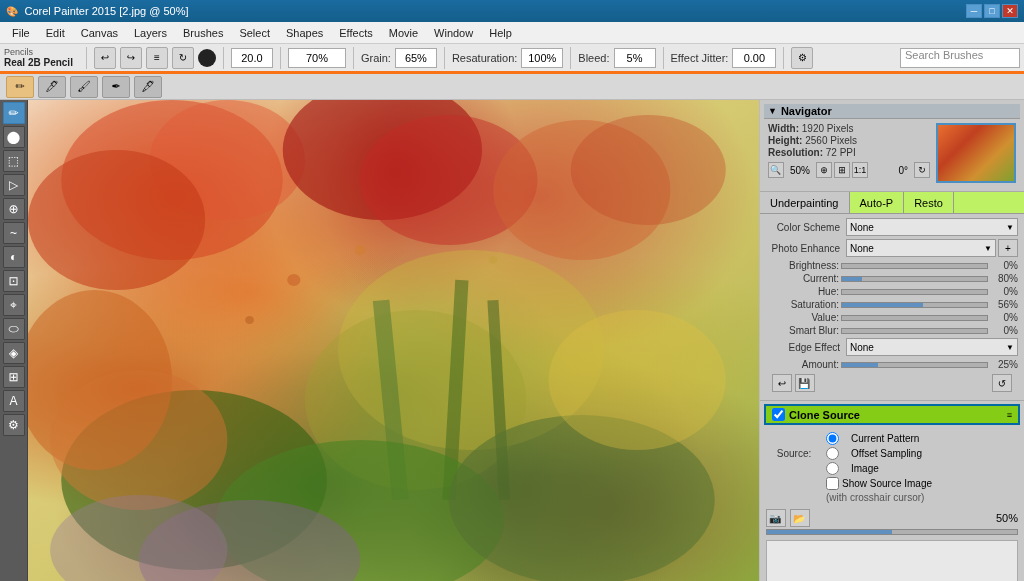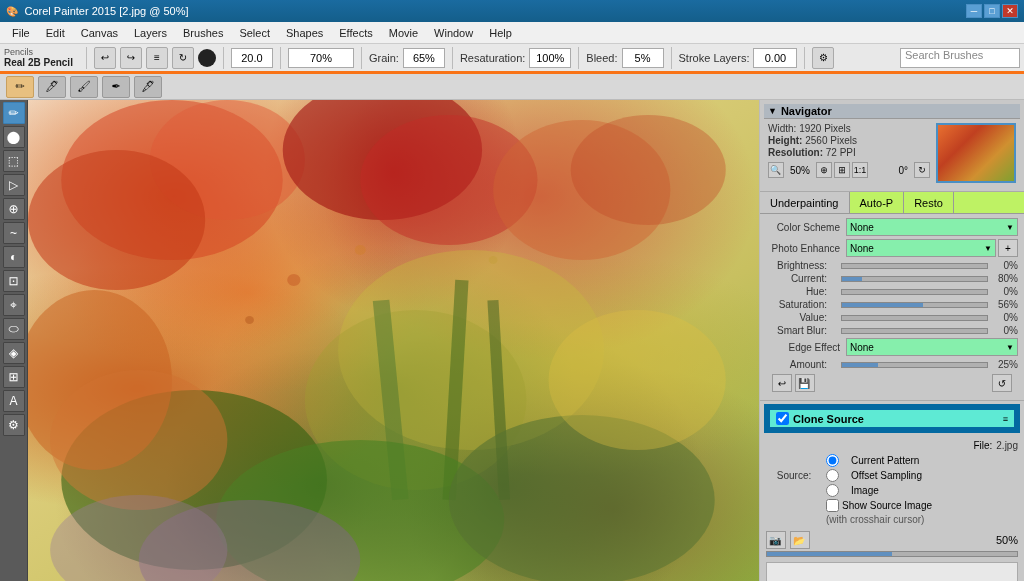--- a/index.html
+++ b/index.html
@@ -179,38 +179,38 @@
       height: 100%;
       display: flex; align-items: center;
     }
     .panel-tab.active { background: #c8c8c8; }
 
     .panel-body { padding: 4px 6px; }
     .panel-row { display: flex; align-items: center; margin-bottom: 3px; font-size: 11px; }
     .panel-label { width: 80px; color: #333; text-align: right; padding-right: 6px; font-size: 10px; }
     .panel-select {
       flex: 1; height: 18px;
-      background: #86efac; border: 1px solid #999;
+      background: #e5e5e5; border: 1px solid #999;
       font-size: 10px; display: flex; align-items: center;
       padding: 0 3px; position: relative;
     }
     .panel-select::after { content: '▼'; position: absolute; right: 3px; font-size: 8px; }
 
     .slider-row { display: flex; align-items: center; margin-bottom: 2px; font-size: 10px; }
-    .slider-label { width: 75px; text-align: right; padding-right: 14px; color: #333; font-size: 10px; }
+    .slider-label { width: 75px; text-align: right; padding-right: 2px; color: #333; font-size: 10px; }
     .slider-track {
       flex: 1; height: 6px; background: #b0b0b0;
       border: 1px solid #888; position: relative;
     }
     .slider-fill { height: 100%; background: #6090c0; }
     .slider-val { width: 30px; text-align: right; color: #333; font-size: 10px; padding-left: 3px; }
 
     .section-header {
-      background: #5eead4;
-      border: 6px solid #0369a1;
+      background: #84cc16;
+      border: 2px solid #0369a1;
       padding: 2px 6px;
       font-size: 11px; font-weight: bold;
       display: flex; align-items: center;
       cursor: pointer; margin: 3px 4px;
     }
     .section-header input[type=checkbox] { margin-right: 4px; }
 
     .clone-section { padding: 4px 6px; font-size: 10px; }
     .clone-row { display: flex; align-items: center; margin-bottom: 2px; }
     .clone-label { width: 60px; text-align: center; padding-right: 4px; color: #333; }
@@ -319,40 +319,40 @@
   <div class="toolbar-btn">↩</div>
   <div class="toolbar-btn">↪</div>
   <div class="toolbar-btn">≡</div>
   <div class="toolbar-btn">↻</div>
   <div class="toolbar-circle"></div>
   <div class="toolbar-sep"></div>
   <div class="toolbar-input">
     <span>20.0</span>
   </div>
   <div class="toolbar-sep"></div>
-  <div class="toolbar-input" style="width:66px;">
+  <div class="toolbar-input" style="width:58px;">
     <span>70%</span>
   </div>
   <div class="toolbar-sep"></div>
   <span class="toolbar-label">Grain:</span>
   <div class="toolbar-input">
     <span>65%</span>
   </div>
   <div class="toolbar-sep"></div>
   <span class="toolbar-label">Resaturation:</span>
   <div class="toolbar-input">
     <span>100%</span>
   </div>
   <div class="toolbar-sep"></div>
   <span class="toolbar-label">Bleed:</span>
   <div class="toolbar-input">
     <span>5%</span>
   </div>
   <div class="toolbar-sep"></div>
-  <span class="toolbar-label">Stroke Layers:</span>
+  <span class="toolbar-label">Effect Jitter:</span>
   <div class="toolbar-input" style="width:44px;">
     <span>0.00</span>
   </div>
   <div class="toolbar-sep"></div>
   <div class="toolbar-btn">⚙</div>
   <div style="flex:1;"></div>
   <div class="search-box">
     <span style="color:#888;font-size:11px;">Search Brushes</span>
   </div>
 </div>
@@ -429,21 +429,21 @@
 
     <div id="navigator">
       <div class="panel-title-bar">
         <span class="collapse-arrow">▼</span>
         <span>Navigator</span>
       </div>
       <div style="display:flex; padding:4px; gap:6px;">
         <div style="flex:1;">
           <div class="nav-info">
             <div>
-              <span style="font-weight:normal;">Width:</span>
+              <span style="font-weight:bold;">Width:</span>
               <span>1920 Pixels</span>
             </div>
             <div>
               <span style="font-weight:bold;">Height:</span>
               <span>2560 Pixels</span>
             </div>
             <div>
               <span style="font-weight:bold;">Resolution:</span>
               <span>72 PPI</span>
             </div>
@@ -551,24 +551,20 @@
     </div>
 
     <div class="panel-section">
       <div class="section-header">
         <input type="checkbox" checked="" style="">
         <span>Clone Source</span>
         <span style="flex:1;"></span>
         <span style="font-size:9px;">≡</span>
       </div>
       <div class="clone-section">
-        <div style="display:flex;align-items:center;justify-content:flex-end;margin-bottom:3px;">
-          <span style="margin-right:4px;">File:</span>
-          <span style="color:#333;">2.jpg</span>
-        </div>
         <div class="clone-row">
           <span class="clone-label">Source:</span>
           <div class="radio-group">
             <div class="radio-item">
               <input type="radio" name="source" checked="" style="">
               <span>Current Pattern</span>
             </div>
             <div class="radio-item">
               <input type="radio" name="source" style="">
               <span>Offset Sampling</span>

